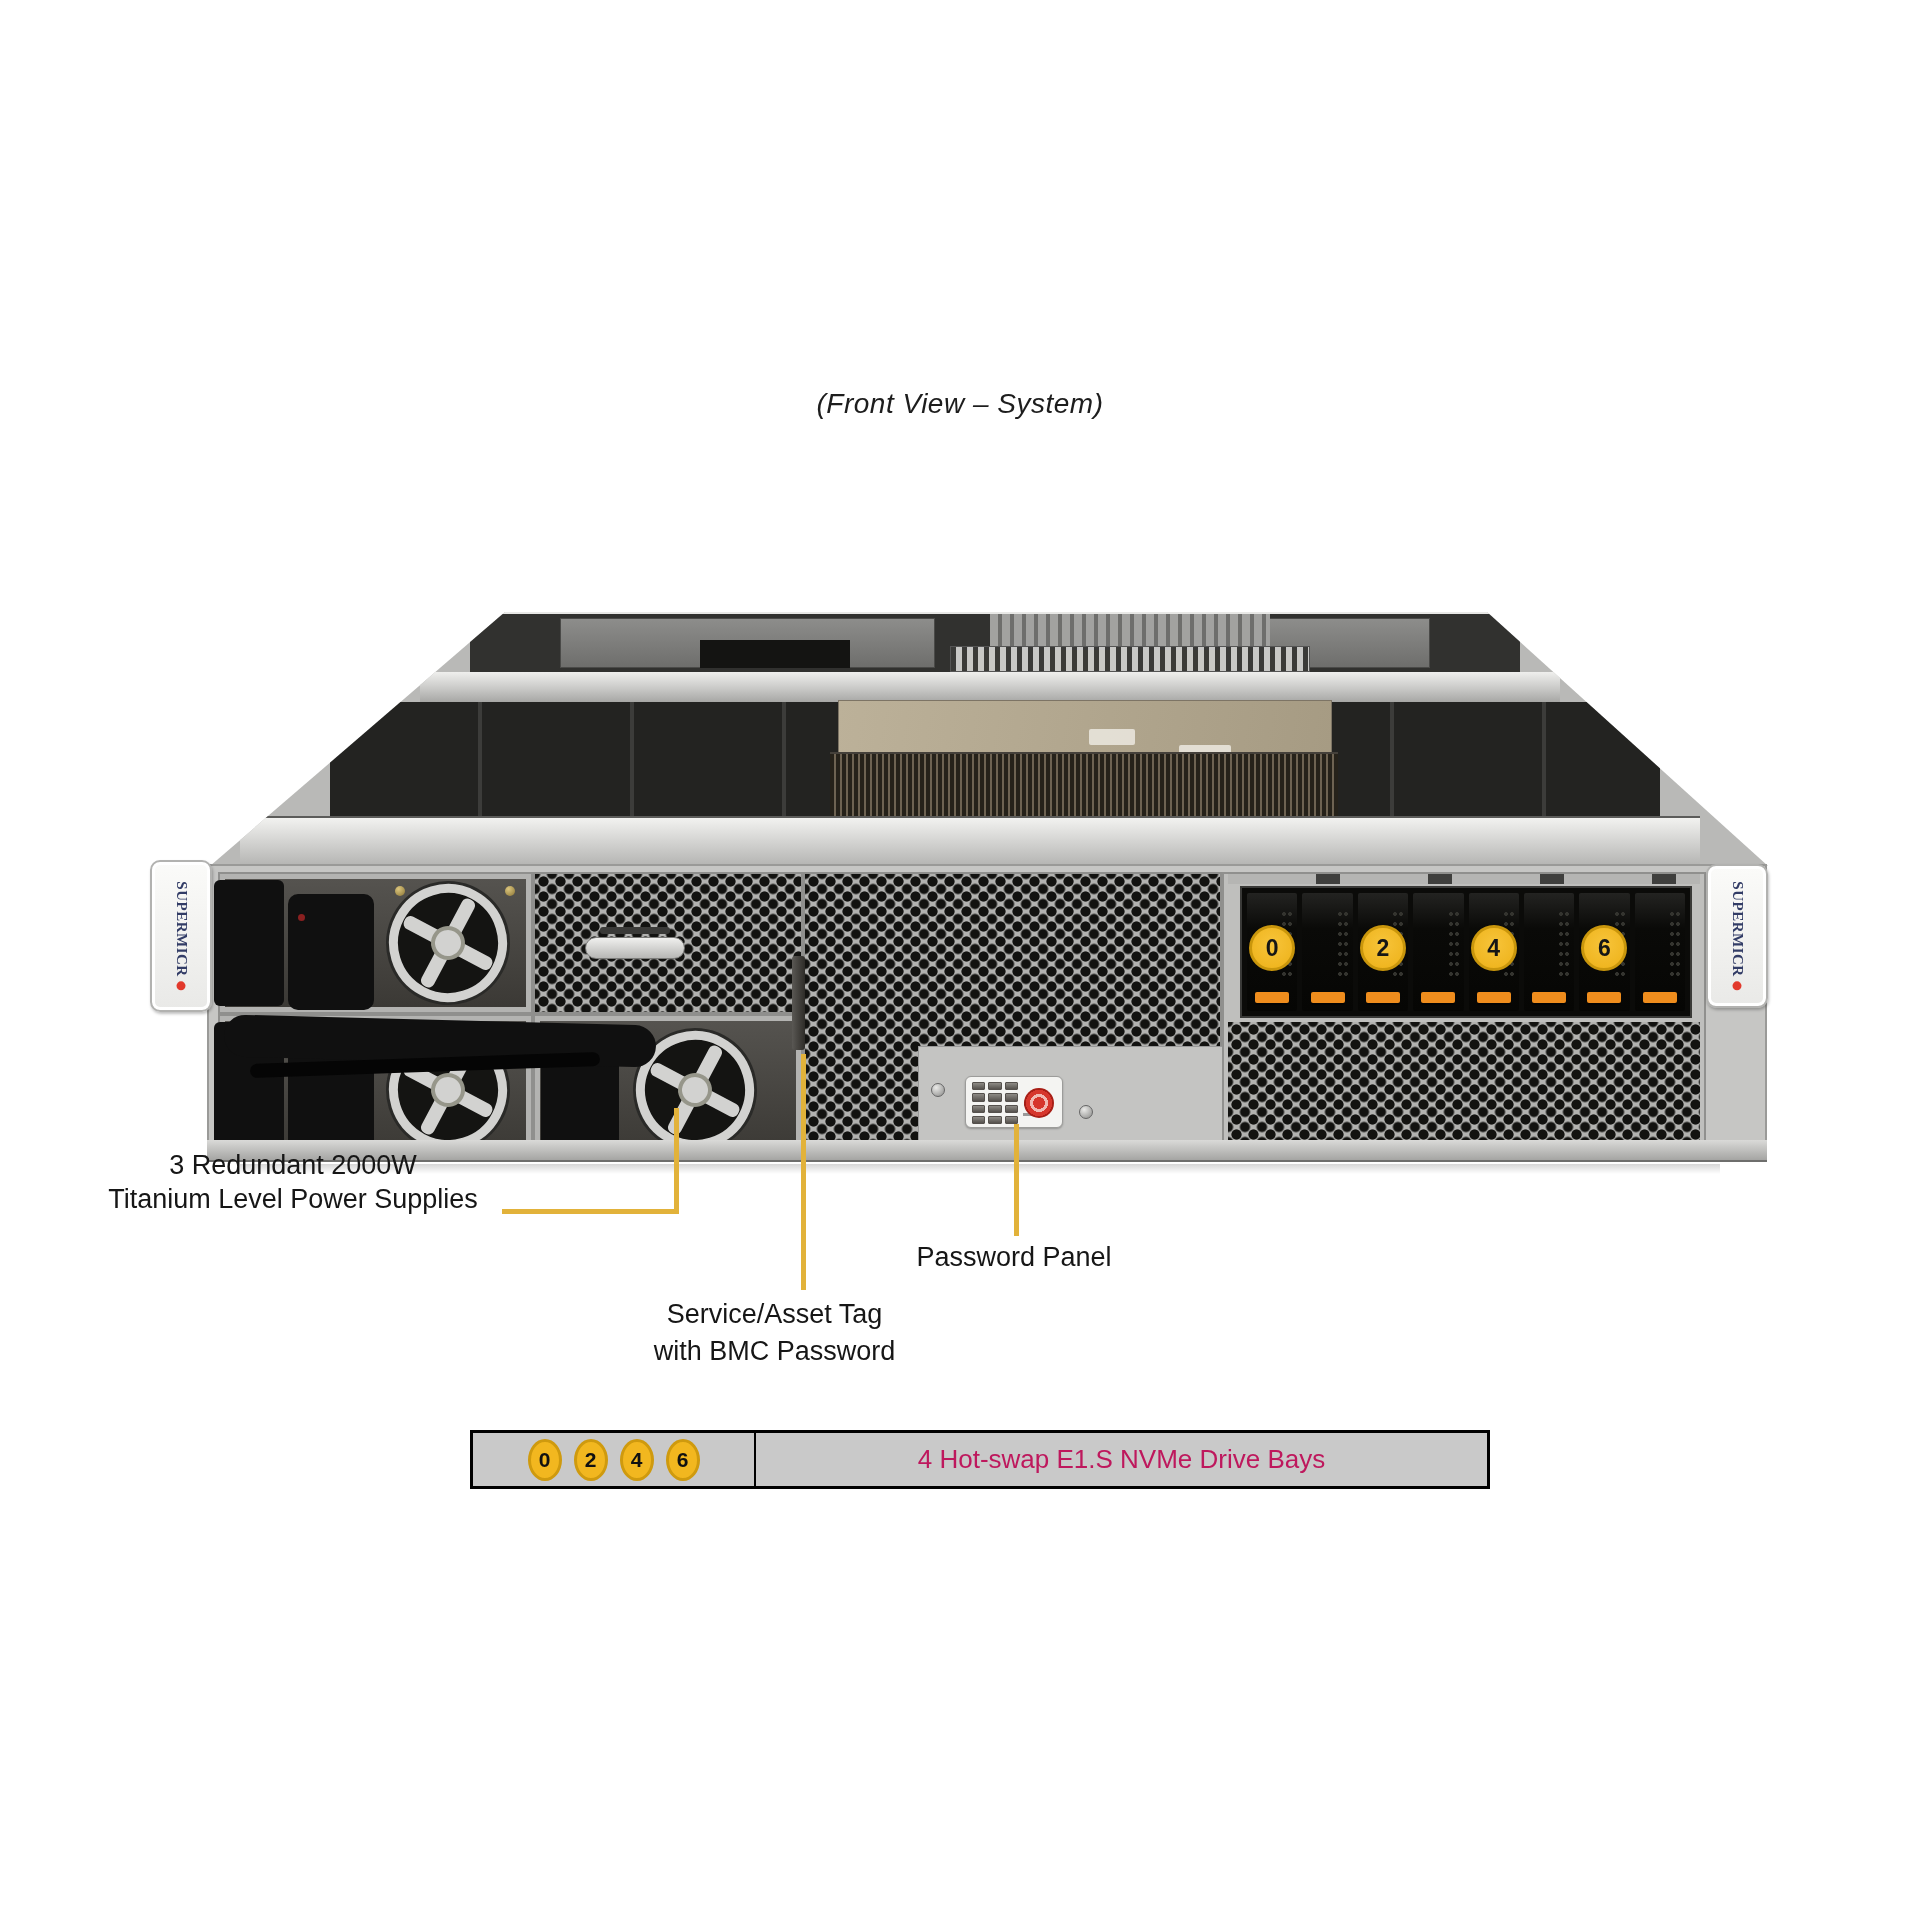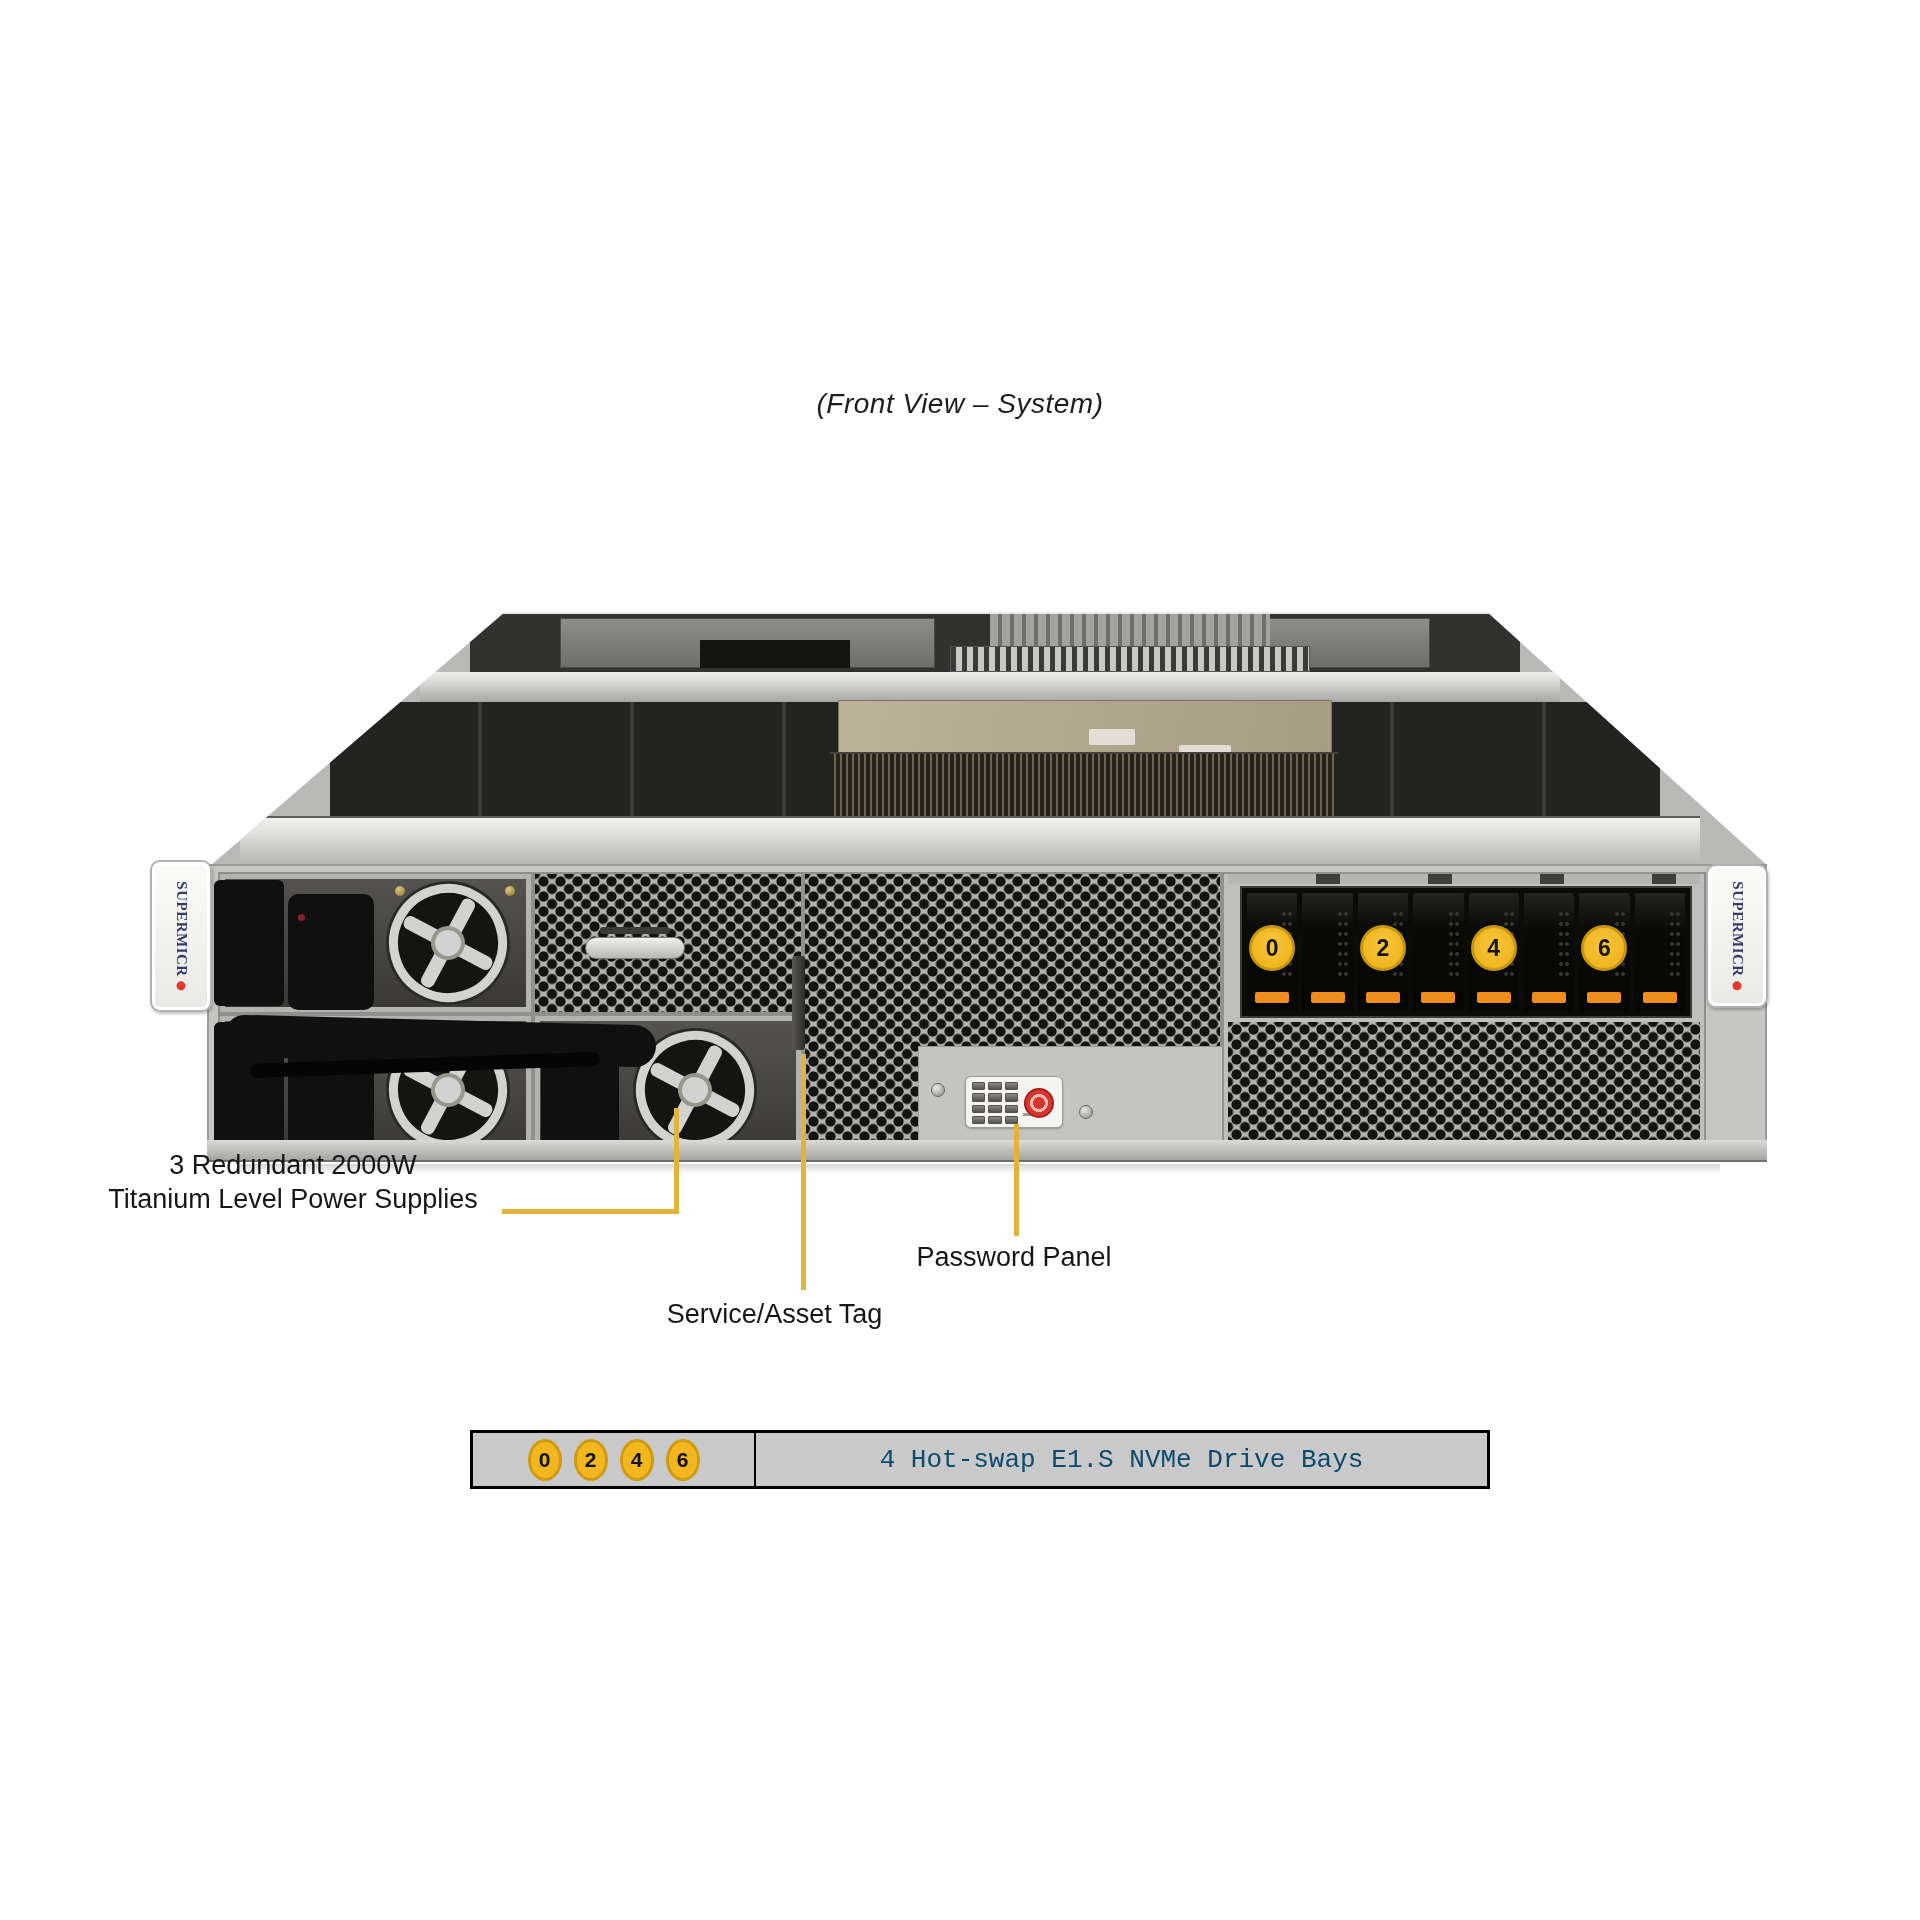--- a/index.html
+++ b/index.html
@@ -120,21 +120,21 @@
   .ann{position:absolute;font-size:27px;color:#161616;text-align:center;line-height:34px;}
 
   
   .spec-table{left:470px;top:1430px;width:1020px;border:3px solid #000;background:#fff;}
   .t-row{display:grid;grid-template-columns:283px 1fr;}
   .t-head{height:47px;border-bottom:5px solid #000;}
   .t-body{height:53px;background:#c9c9c9;}
   .t-cell{display:flex;align-items:center;justify-content:center;}
   .t-cell.first{border-right:2px solid #000;}
   .t-htxt{font-weight:bold;font-size:26px;color:#000;}
-  .t-dtxt{font-size:26px;color:#0c4a6e;font-family:Liberation Mono, monospace;}
+  .t-dtxt{font-size:26px;color:#be185d;}
   .t-bays{gap:12px;}
   .tbadge{width:34px;height:42px;border-radius:50%;box-sizing:border-box;
     background:#f2b71f;border:3px solid #cf9a0e;color:#111;font-weight:bold;font-size:21px;
     display:flex;align-items:center;justify-content:center;}
 </style>
 </head>
 <body>
 
 <div class="abs fig-title">(Front View – System)</div>
 
@@ -293,20 +293,21 @@
   <div>3 Redundant 2000W</div>
   <div>Titanium Level Power Supplies</div>
 </div>
 
 <div class="cline" style="left:1014px;top:1124px;width:5px;height:112px;"></div>
 <div class="ann" style="left:864px;top:1240px;width:300px;">Password Panel</div>
 
 <div class="cline" style="left:801px;top:1054px;width:5px;height:236px;"></div>
 <div class="ann" style="left:572px;top:1296px;width:405px;line-height:37px;">
   <div>Service/Asset Tag</div>
+  <div>with BMC Password</div>
 </div>
 
 <div class="abs spec-table">
   <div class="t-row t-body">
     <div class="t-cell first t-bays">
         <div class="tbadge">0</div>
         <div class="tbadge">2</div>
         <div class="tbadge">4</div>
         <div class="tbadge">6</div>
       </div>

